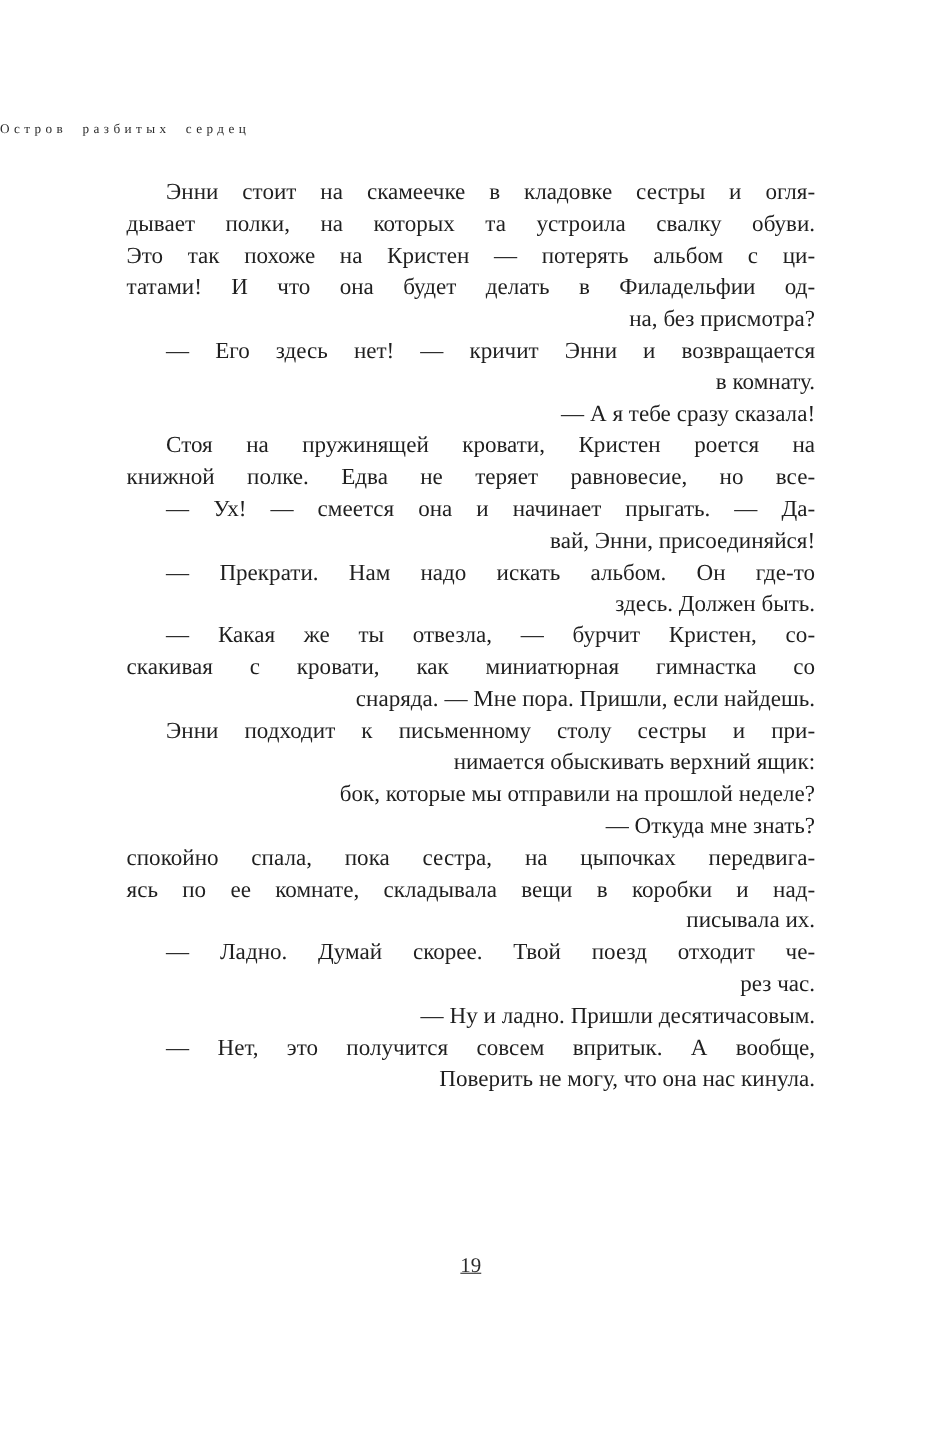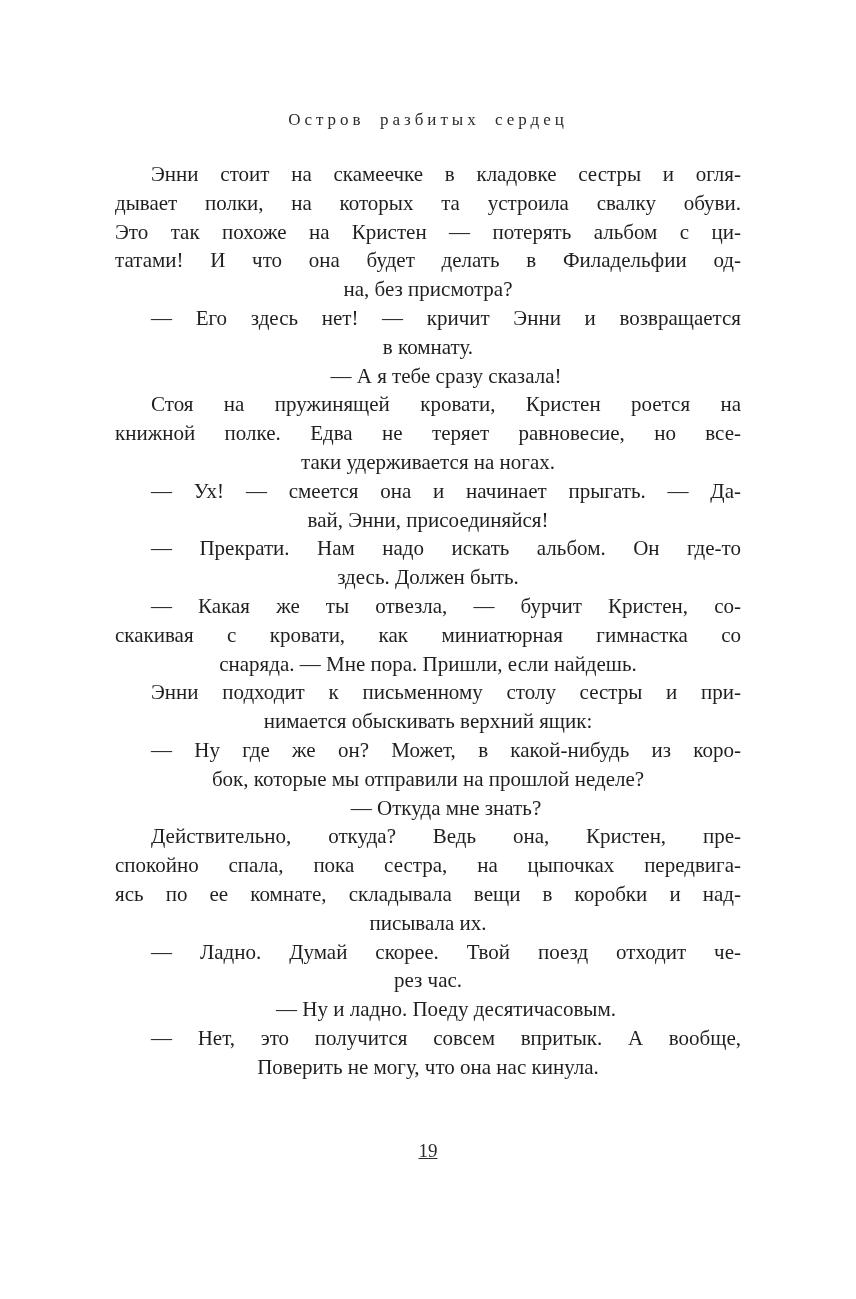--- a/index.html
+++ b/index.html
@@ -18,39 +18,39 @@
     position: relative;
     width: 856px;
     height: 1299px;
     background: #ffffff;
   }
   .running-head {
     position: absolute;
     top: 110px;
     left: 0;
     width: 100%;
-    text-align: center;
-    font-size: 17px;
+    text-align: left;
+    font-size: 12px;
     letter-spacing: 4px;
     word-spacing: 7px;
     color: #2b2b2b;
   }
   .body-text {
     position: absolute;
     top: 160px;
     left: 115px;
     width: 626px;
     font-size: 21px;
     line-height: 28.8px;
   }
   .paragraph {
     margin: 0;
   }
   .line {
-    text-align: center;
+    text-align: right;
   }
   .line.fill {
     text-align: justify;
     text-align-last: justify;
   }
   .line.first {
     text-indent: 36px;
   }
   .page-number {
     position: absolute;
@@ -80,58 +80,55 @@
       <div class="paragraph">
         <div class="line first fill">— Его здесь нет! — кричит Энни и возвращается</div>
         <div class="line">в комнату.</div>
       </div>
       <div class="paragraph">
         <div class="line first">— А я тебе сразу сказала!</div>
       </div>
       <div class="paragraph">
         <div class="line first fill">Стоя на пружинящей кровати, Кристен роется на</div>
         <div class="line fill">книжной полке. Едва не теряет равновесие, но все-</div>
-        <div class="line">таки удерживается на ногах.</div>
       </div>
       <div class="paragraph">
         <div class="line first fill">— Ух! — смеется она и начинает прыгать. — Да-</div>
         <div class="line">вай, Энни, присоединяйся!</div>
       </div>
       <div class="paragraph">
         <div class="line first fill">— Прекрати. Нам надо искать альбом. Он где-то</div>
         <div class="line">здесь. Должен быть.</div>
       </div>
       <div class="paragraph">
         <div class="line first fill">— Какая же ты отвезла, — бурчит Кристен, со-</div>
         <div class="line fill">скакивая с кровати, как миниатюрная гимнастка со</div>
         <div class="line">снаряда. — Мне пора. Пришли, если найдешь.</div>
       </div>
       <div class="paragraph">
         <div class="line first fill">Энни подходит к письменному столу сестры и при-</div>
         <div class="line">нимается обыскивать верхний ящик:</div>
       </div>
       <div class="paragraph">
-        <div class="line first fill">— Ну где же он? Может, в какой-нибудь из коро-</div>
         <div class="line">бок, которые мы отправили на прошлой неделе?</div>
       </div>
       <div class="paragraph">
         <div class="line first">— Откуда мне знать?</div>
       </div>
       <div class="paragraph">
-        <div class="line first fill">Действительно, откуда? Ведь она, Кристен, пре-</div>
         <div class="line fill">спокойно спала, пока сестра, на цыпочках передвига-</div>
         <div class="line fill">ясь по ее комнате, складывала вещи в коробки и над-</div>
         <div class="line">писывала их.</div>
       </div>
       <div class="paragraph">
         <div class="line first fill">— Ладно. Думай скорее. Твой поезд отходит че-</div>
         <div class="line">рез час.</div>
       </div>
       <div class="paragraph">
-        <div class="line first">— Ну и ладно. Поеду десятичасовым.</div>
+        <div class="line first">— Ну и ладно. Пришли десятичасовым.</div>
       </div>
       <div class="paragraph">
         <div class="line first fill">— Нет, это получится совсем впритык. А вообще,</div>
         <div class="line">Поверить не могу, что она нас кинула.</div>
       </div>
     </div>
 
   <div class="page-number">19</div>
 </div>
 

